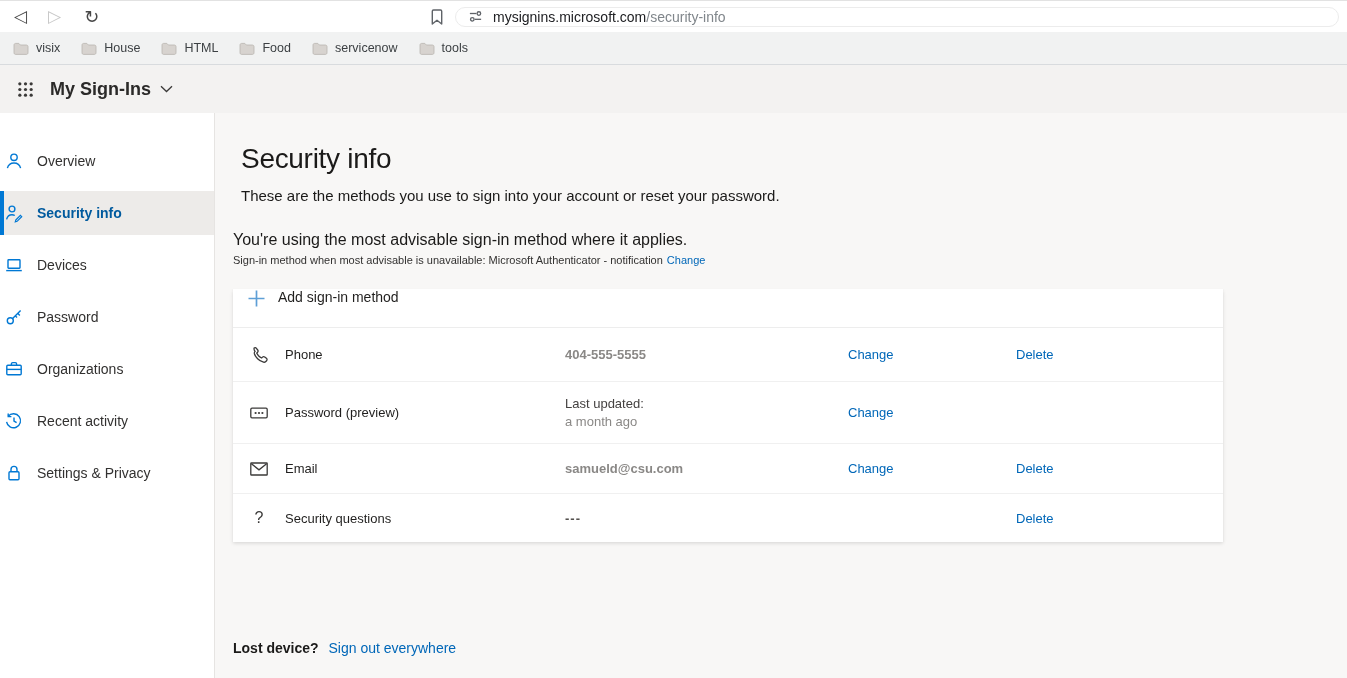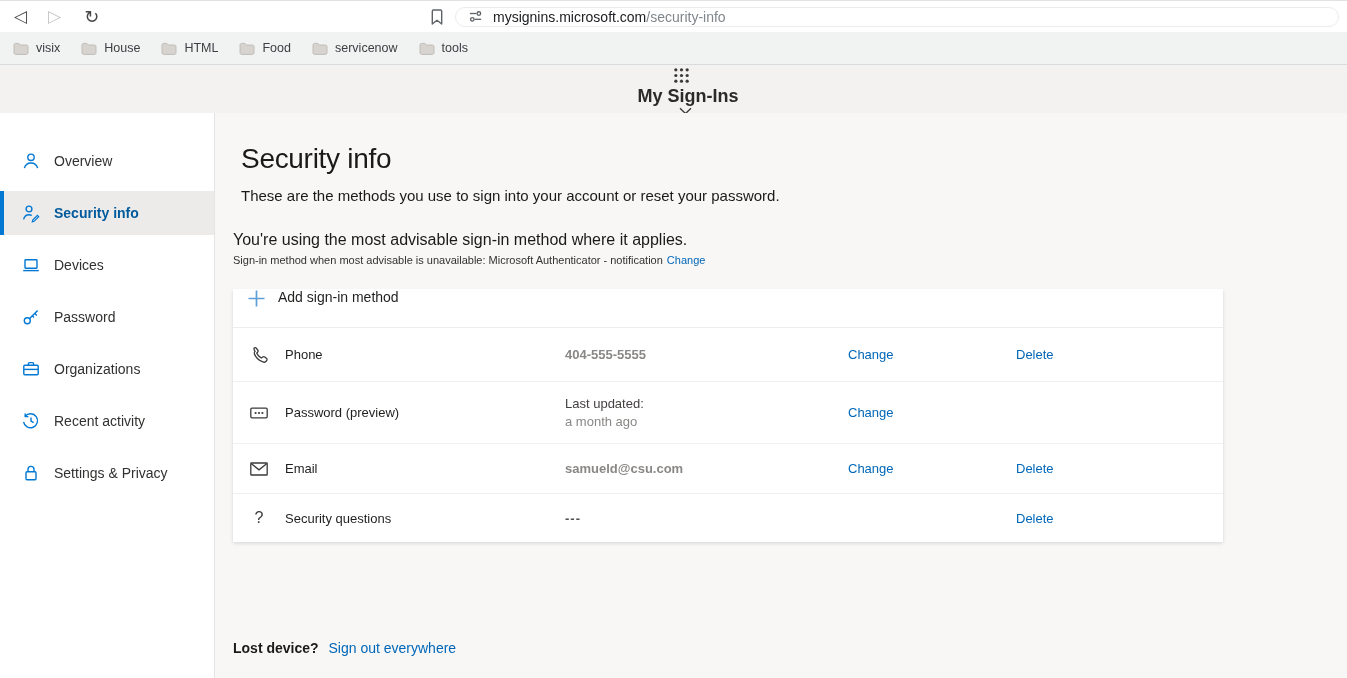--- a/index.html
+++ b/index.html
@@ -34,34 +34,34 @@
   
   .bookmarks-bar {
     height:33px; background:#f1f2f2; border-bottom:1px solid #d8dbde;
     display:flex; align-items:center; padding-left:13px;
   }
   .bm-item { display:flex; align-items:center; margin-right:21px; cursor:pointer; }
   .bm-item svg { margin-right:7px; }
   .bm-label { font-size:12.5px; color:#3c4043; }
   
   .app-header {
-    height:48px; background:#f3f2f1; display:flex; align-items:center; padding-left:15px;flex-direction:column;
+    height:48px; background:#f3f2f1; display:flex; align-items:center; padding-left:15px;
   }
   .waffle { display:flex; cursor:pointer; padding:2px; }
   .app-title { margin-left:14px; font-size:18px; font-weight:600; color:#2b2a29; }
   .app-chevron { margin-left:9px; display:flex; cursor:pointer; }
   
   .content { display:flex; height:565px; }
   .sidebar {
     width:215px; background:#ffffff; border-right:1px solid #e6e4e2;
     padding-top:26px; flex-shrink:0;
   }
   .side-item {
     height:44px; margin-bottom:8px; display:flex; align-items:center;
-    padding-left:17px; border-left:4px solid transparent; cursor:pointer;
+    padding-left:0; border-left:4px solid transparent; cursor:pointer;
   }
   .side-item.selected { background:#edebe9; border-left-color:#0078d4; }
   .side-icon { width:20px; height:20px; display:flex; align-items:center; justify-content:center; }
   .side-label { margin-left:13px; font-size:14px; color:#323130; }
   .side-item.selected .side-label { color:#005a9e; font-weight:bold; }
   .main { flex:1; background:#f8f7f6; padding:30px 0 0 18px; }
   
   .page-title { margin:0 0 0 8px; font-size:28px; font-weight:300; color:#1b1a19; letter-spacing:-0.3px; }
   .subtitle { margin:12px 0 0 8px; font-size:15px; color:#1b1a19; }
   .advisable-heading { margin-top:27px; font-size:16px; color:#1b1a19; }

